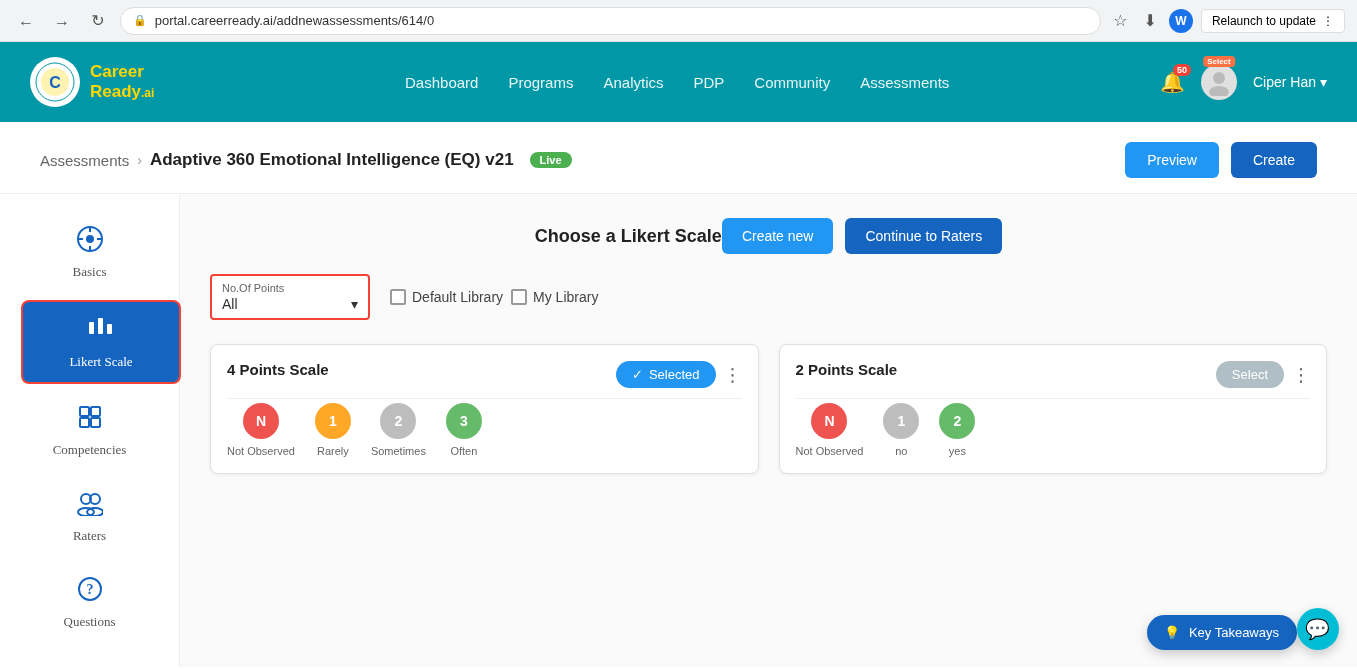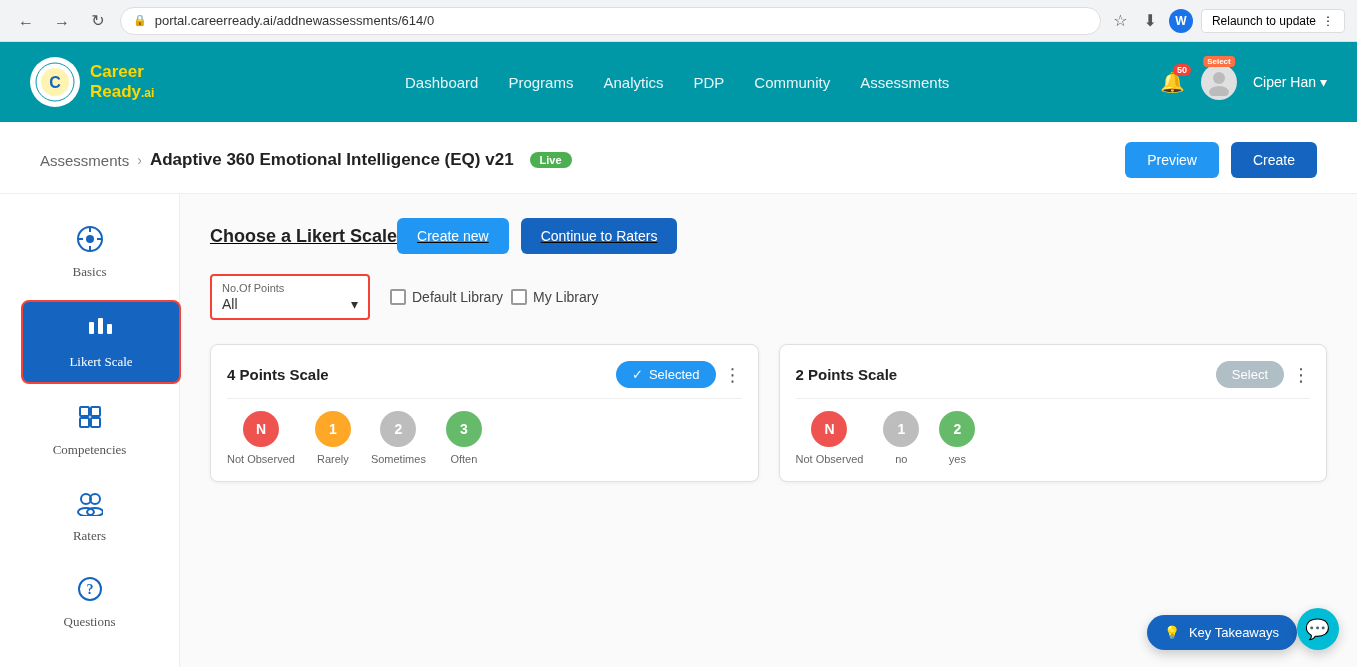--- a/index.html
+++ b/index.html
@@ -234,23 +234,22 @@
     
     .main-panel {
       flex: 1;
       padding: 24px 30px;
       overflow-y: auto;
       background: #fafafa;
     }
     .panel-header {
       display: flex;
       align-items: center;
-      justify-content: flex-start;
+      justify-content: center;
       margin-bottom: 20px;
-      text-decoration: underline;
     }
     .panel-title { font-size: 18px; font-weight: 600; color: #222; }
     .panel-actions { display: flex; gap: 12px; }
     .btn-create {
       background: #2196f3; color: white;
       border: none; border-radius: 6px;
       padding: 10px 20px; font-size: 14px;
       cursor: pointer; font-weight: 500;
     }
     .btn-continue {
@@ -306,23 +305,23 @@
     }
     .scale-card {
       background: white;
       border-radius: 8px;
       border: 1px solid #e0e0e0;
       padding: 16px;
       box-shadow: 0 1px 4px rgba(0,0,0,0.06);
     }
     .scale-card-header {
       display: flex;
-      align-items: center;
+      align-items: flex-start;
       justify-content: space-between;
-      margin-bottom: 12px;
+      margin-bottom: 4px;
       padding-bottom: 10px;
       border-bottom: 1px solid #eee;
     }
     .scale-name { font-size: 15px; font-weight: 600; color: #222; }
     .scale-actions { display: flex; align-items: center; gap: 8px; }
     .btn-selected {
       background: #2196f3; color: white;
       border: none; border-radius: 20px;
       padding: 6px 16px; font-size: 13px;
       cursor: pointer; display: flex; align-items: center; gap: 6px;

